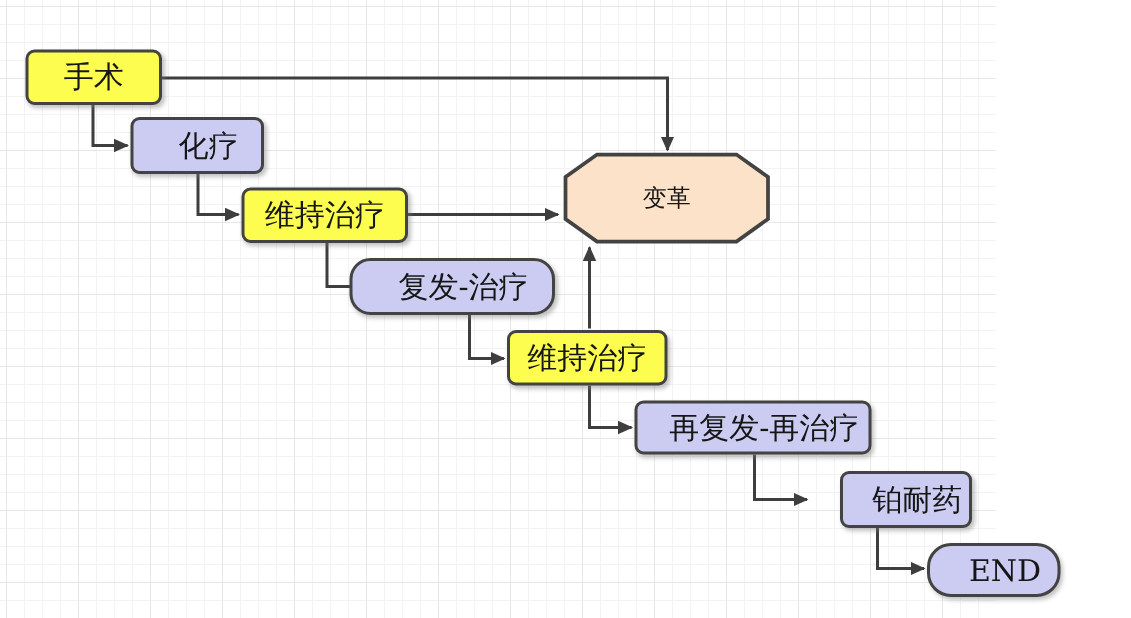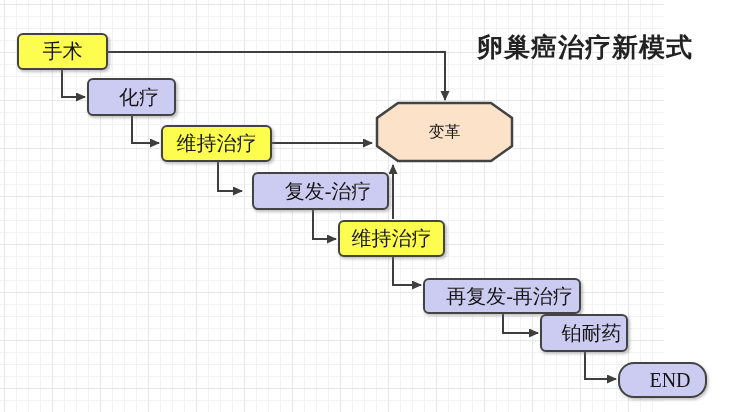--- a/index.html
+++ b/index.html
@@ -11,21 +11,20 @@
   .canvas{
     position:relative;width:664px;height:412px;
     background-color:#ffffff;
     background-image:
       linear-gradient(to right,#e7e7ea 1px,transparent 1px),
       linear-gradient(to bottom,#e7e7ea 1px,transparent 1px),
       linear-gradient(to right,#f3f3f5 1px,transparent 1px),
       linear-gradient(to bottom,#f3f3f5 1px,transparent 1px);
     background-size:48px 48px,48px 48px,12px 12px,12px 12px;
     background-position:4px 4px;
-    font-family:Liberation Serif, serif;
   }
   .connectors{position:absolute;left:0;top:0;width:754px;height:412px;pointer-events:none;}
   .node{
     position:absolute;box-sizing:border-box;
     border:2px solid #434343;border-radius:6px;
     display:flex;align-items:center;justify-content:center;
     font-size:20px;color:#161616;
     box-shadow:1.5px 2px 3px rgba(120,120,120,0.45);
     white-space:nowrap;
   }
@@ -71,37 +70,36 @@
   </div>
 
   <div class="node lavender" style="left:87px;top:78px;width:89px;height:38px;">
     <span>化疗</span>
   </div>
 
   <div class="node yellow" style="left:161px;top:125px;width:111px;height:37px;">
     <span>维持治疗</span>
   </div>
 
-  <div class="node lavender" style="left:252px;top:172px;width:137px;height:38px;">
+  <div class="node lavender" style="left:233px;top:172px;width:137px;height:38px;border-radius:14px;">
     <span>复发-治疗</span>
   </div>
 
   <div class="node yellow" style="left:338px;top:220px;width:107px;height:37px;">
     <span>维持治疗</span>
   </div>
 
-  <div class="node lavender" style="left:423px;top:278px;width:158px;height:36px;">
+  <div class="node lavender" style="left:423px;top:267px;width:158px;height:36px;">
     <span>再复发-再治疗</span>
   </div>
 
-  <div class="node lavender" style="left:540px;top:314px;width:88px;height:38px;">
+  <div class="node lavender" style="left:560px;top:314px;width:88px;height:38px;">
     <span>铂耐药</span>
   </div>
 
   <div class="node lavender" style="left:618px;top:362px;width:89px;height:36px;border-radius:16px;">
     <span>END</span>
   </div>
 
   <div class="octagon-label" style="left:377px;top:103px;width:135px;height:58px;">变革</div>
 
-  <div class="diagram-title" style="left:477px;top:30px;">卵巢癌治疗新模式</div>
 
 </div>
 
 </body></html>

